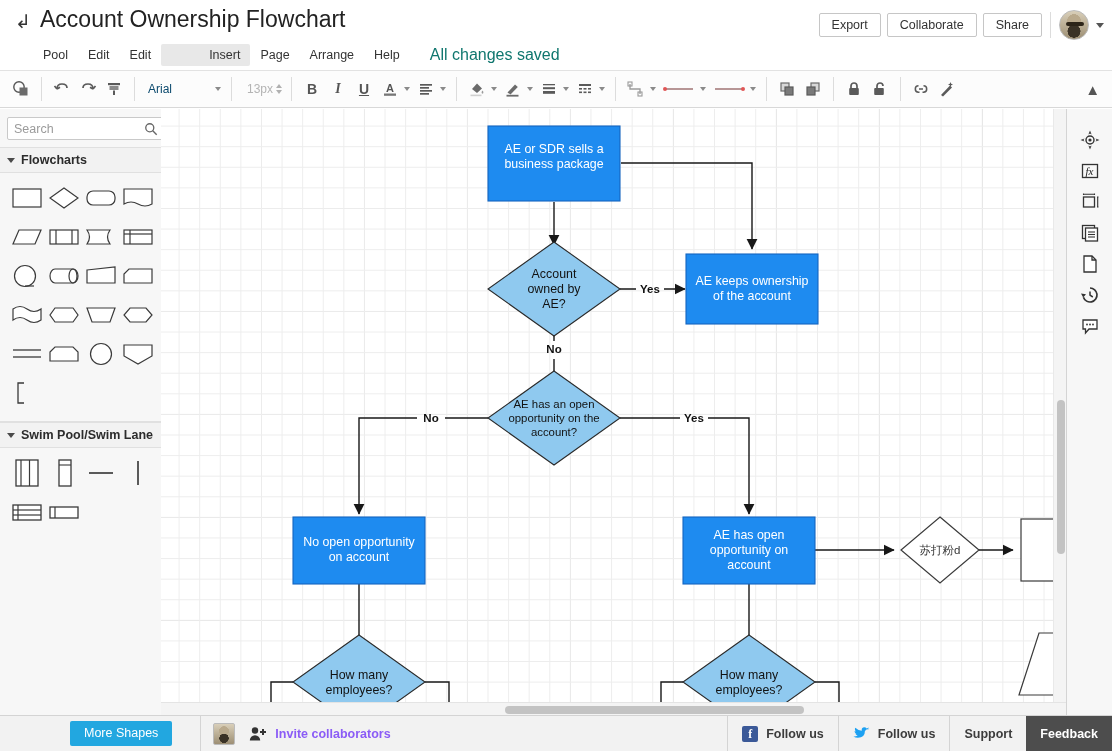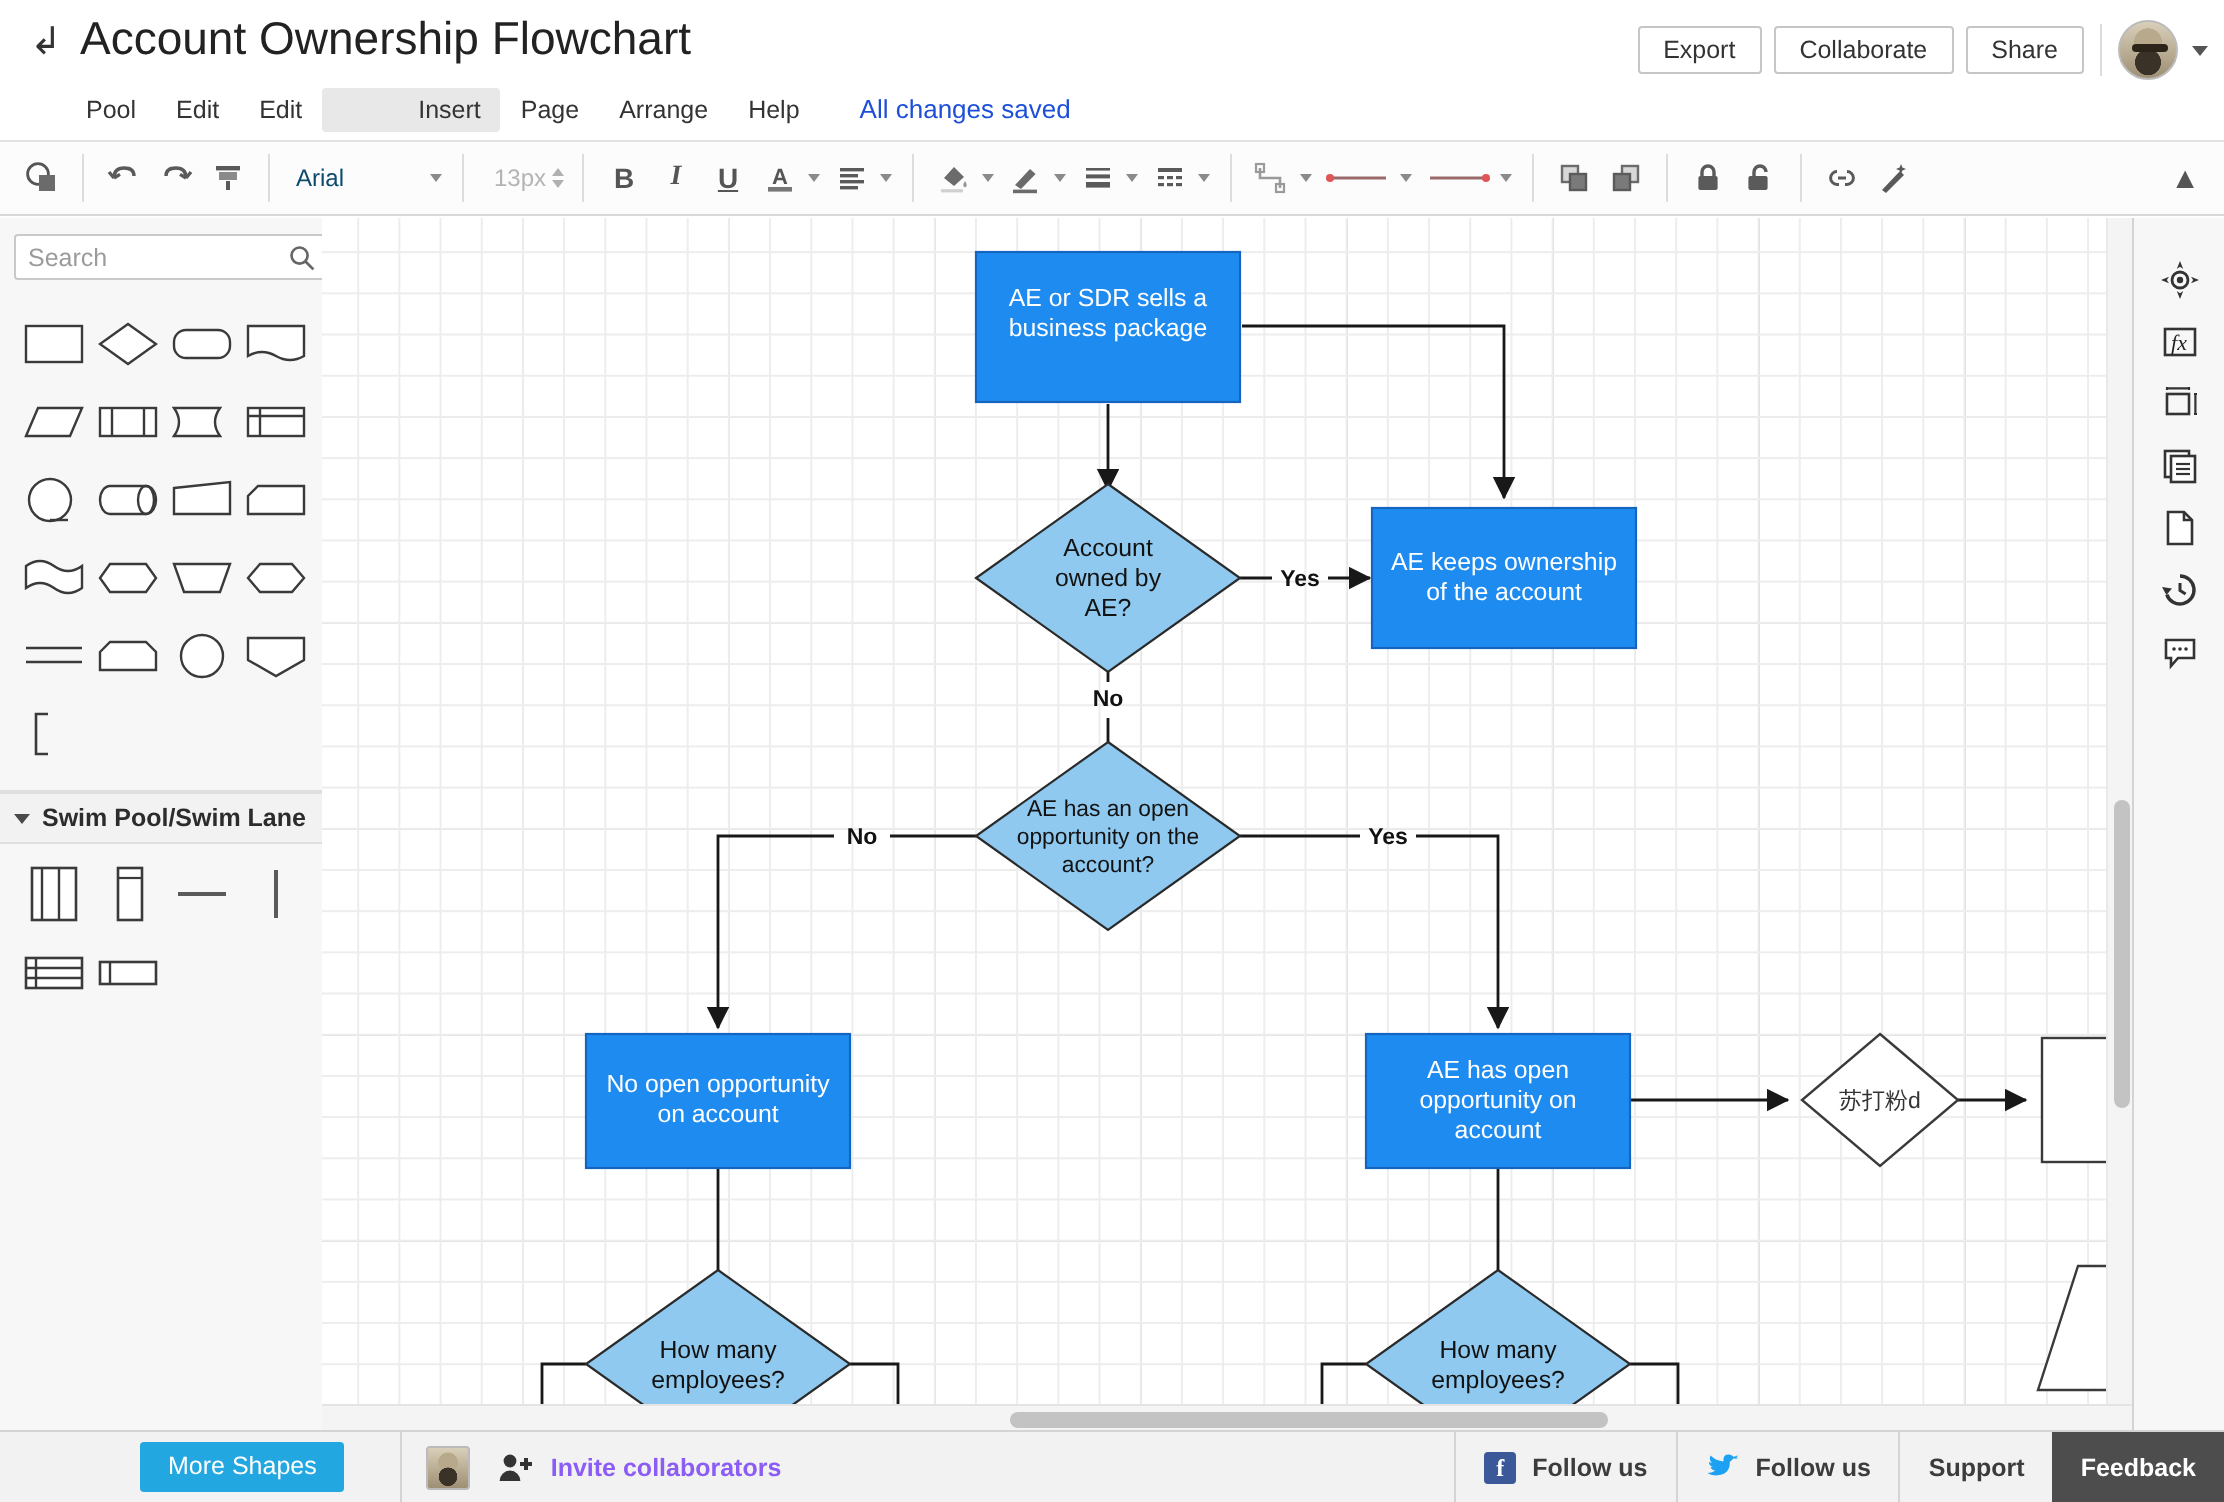--- a/index.html
+++ b/index.html
@@ -54,21 +54,21 @@
   
   .menubar {
     position: absolute; top: 41px; left: 0; width: 1112px; height: 27px;
     background: #fff; display: flex; align-items: center; padding-left: 33px;
   }
   .menu-item {
     font-size: 12.5px; color: #333; padding: 4px 10px;
     cursor: pointer; border-radius: 2px; white-space: nowrap;
   }
   .menu-item.active { background: #e8e8e8; padding-left: 48px; }
-  .saved-note { font-size: 13px; color: #1d4ed8; margin-left: 20px; white-space: nowrap; }
+  .saved-note { font-size: 16px; color: #0f766e; margin-left: 20px; white-space: nowrap; }
 
   
   .toolbar {
     position: absolute; top: 70px; left: 0; width: 1112px; height: 38px;
     background: #fcfcfc; border-top: 1px solid #e2e2e2; border-bottom: 1px solid #d8d8d8;
     display: flex; align-items: center; padding: 0 8px;
   }
   .tsep { width: 1px; height: 24px; background: #dcdcdc; margin: 0 7px; flex: none; }
   .ticon {
     width: 26px; height: 26px; display: flex; align-items: center; justify-content: center;
@@ -428,20 +428,24 @@
     <div class="search-wrap">
       <div class="search-box">
         <input type="text" placeholder="Search" style="">
         <svg class="search-ico" viewBox="0 0 16 16">
           <circle cx="6.6" cy="6.6" r="4.6" fill="none" stroke="#666" stroke-width="1.5"></circle>
           <line x1="10" y1="10" x2="14.5" y2="14.5" stroke="#666" stroke-width="1.6"></line>
         </svg>
       </div>
     </div>
 
+    <div class="sect-head">
+      <span class="tri"></span>
+      <span>Flowcharts</span>
+    </div>
     <div class="shape-grid">
       <div class="shape-cell">
           <svg width="30" height="22">
             <rect x="1" y="2" width="28" height="18" fill="#fff" stroke="#3a3a3a" stroke-width="1.2"></rect>
           </svg>
         </div>
       <div class="shape-cell">
           <svg width="30" height="24">
             <polygon points="15,2 29,12 15,22 1,12" fill="#fff" stroke="#3a3a3a" stroke-width="1.2"></polygon>
           </svg>

